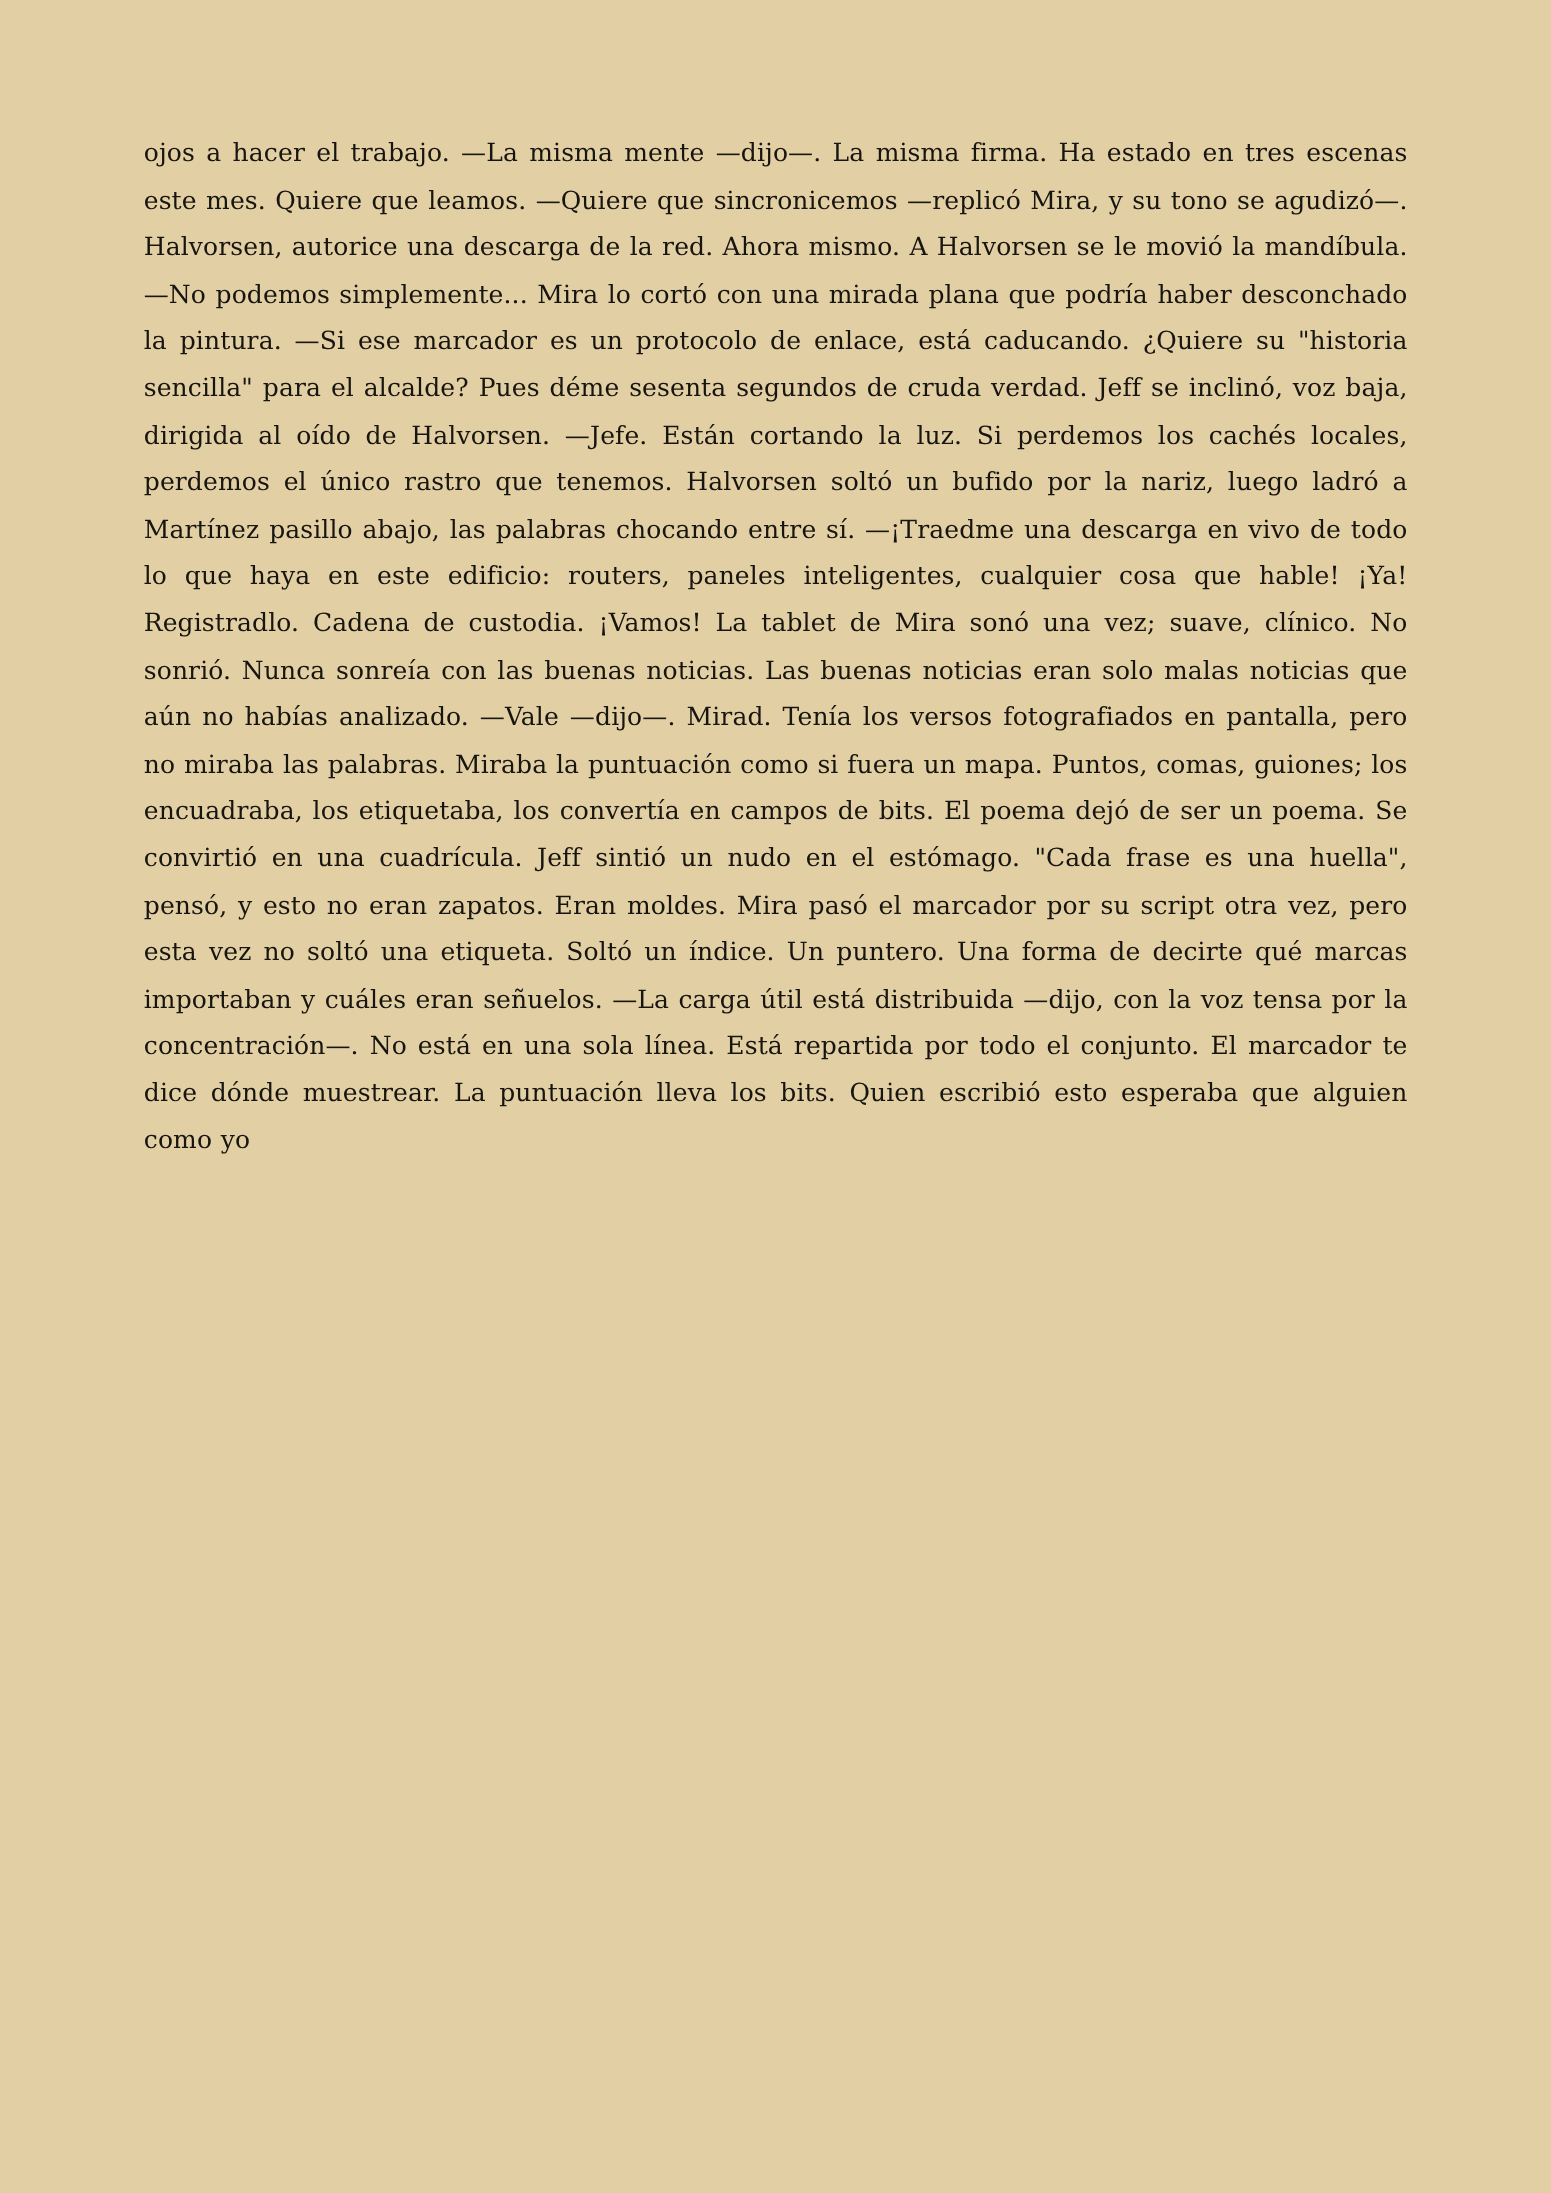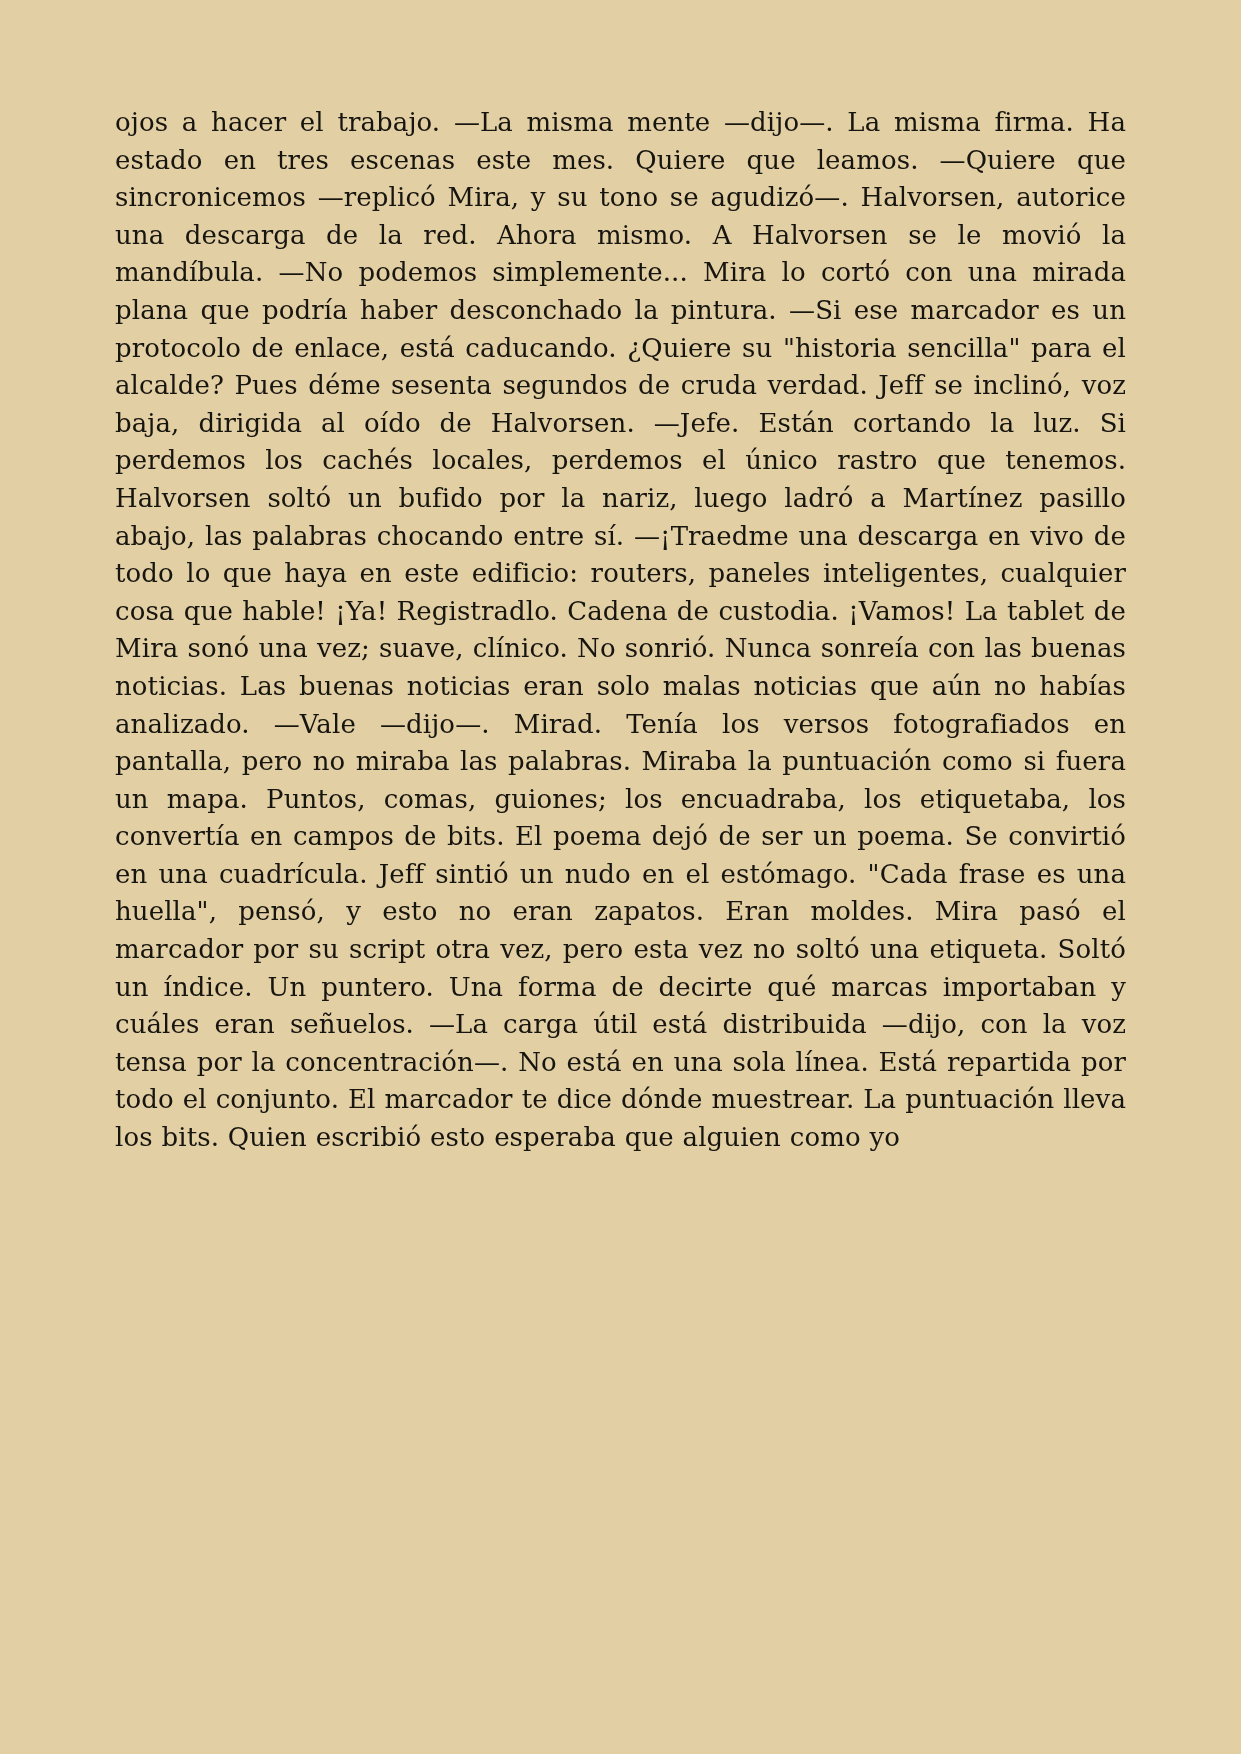--- a/index.html
+++ b/index.html
@@ -15,21 +15,21 @@
   .page {
     box-sizing: border-box;
     width: 1241px;
     height: 1754px;
     padding: 104px 115px 90px 115px;
     background: #e3cfa4;
   }
   .body-text {
     color: #17150f;
     font-family: "DejaVu Serif", serif;
-    font-size: 26px;
+    font-size: 20px;
     line-height: 37.6px;
     text-align: justify;
     text-justify: inter-word;
     letter-spacing: 0.1px;
     word-spacing: 0.5px;
     hyphens: none;
     margin: 0;
     white-space: pre-wrap;
   }
 </style>

